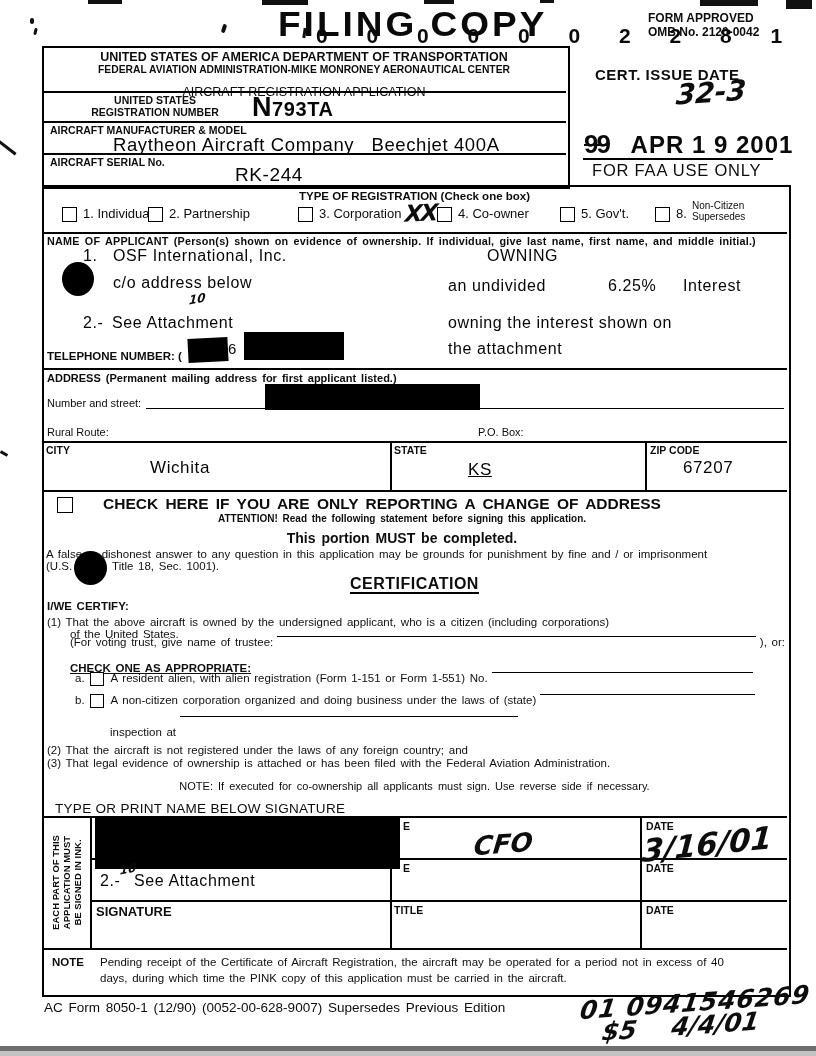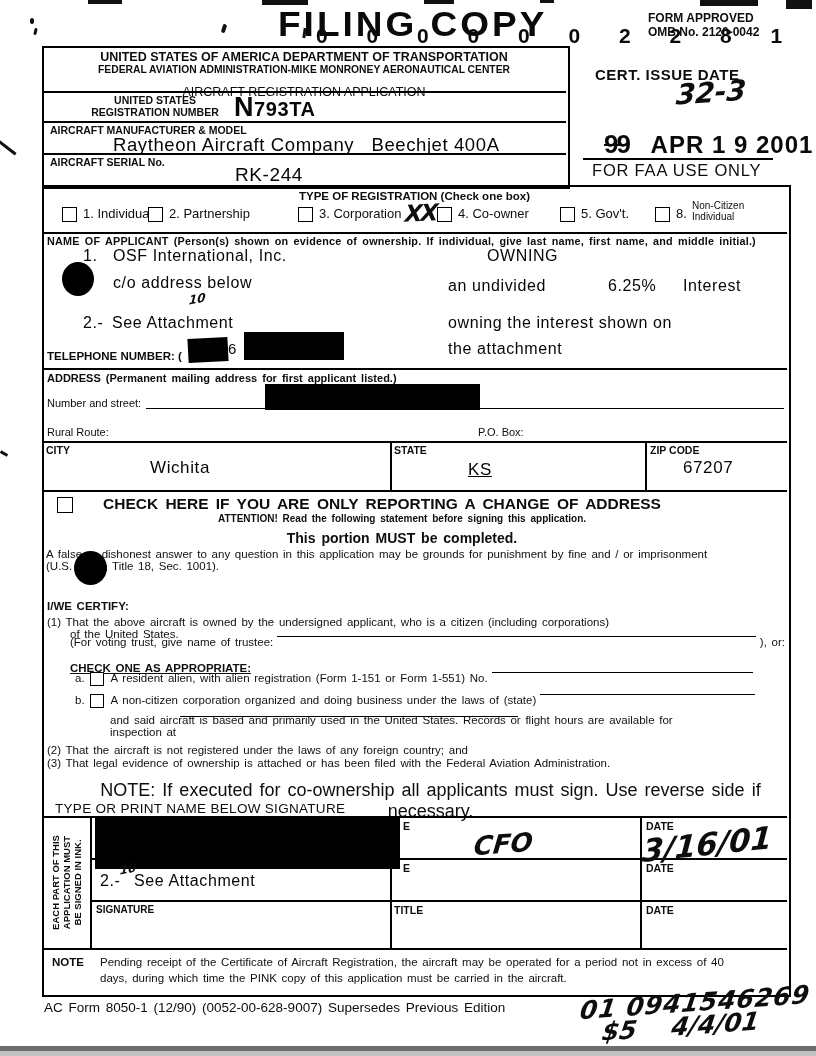--- a/index.html
+++ b/index.html
@@ -14,21 +14,21 @@
   .hand{font-family:"DejaVu Sans",sans-serif;font-style:italic;font-weight:bold;transform:skewX(-8deg);}
   .cb{width:13px;height:13px;border:1.7px solid #000;display:inline-block;background:#fff;}
   .hline{background:#000;height:2px;}
   .vline{background:#000;width:2px;}
   .thin{height:1.5px;}
   .blank{border-bottom:1.5px solid #000;flex:1;margin:0 4px;}
   .flexrow{display:flex;align-items:flex-start;}
   .redact{background:#000;}
   .dot{background:#000;border-radius:50%;}
   .stamp{font-weight:bold;color:#0a0a0a;}
-  .scribble{text-decoration:line-through;letter-spacing:-2px;margin-left:20px;}
+  .scribble{text-decoration:line-through;letter-spacing:-2px;}
   .center{text-align:center;}
 </style>
 </head>
 <body>
 
 <div id="page">
 
   <div>
     <div class="abs" style="left:88px;top:0;width:34px;height:4px;background:#111;"></div>
     <div class="abs" style="left:262px;top:0;width:46px;height:5px;background:#111;"></div>
@@ -57,21 +57,21 @@
     <div class="lbl" style="font-size:12.5px;">UNITED STATES OF AMERICA DEPARTMENT OF TRANSPORTATION</div>
     <div class="lbl" style="font-size:10.3px;">FEDERAL AVIATION ADMINISTRATION-MIKE MONRONEY AERONAUTICAL CENTER</div>
     <div style="font-size:12.5px;margin-top:10px;">AIRCRAFT REGISTRATION APPLICATION</div>
   </div>
   <div class="abs hline" style="left:42px;top:91px;width:524px;"></div>
 
   <div class="abs center lbl" style="left:60px;top:95px;width:190px;font-size:10.5px;line-height:11.5px;">
     <div>UNITED STATES</div>
     <div>REGISTRATION NUMBER</div>
   </div>
-  <div class="abs typed" style="left:234px;top:92px;">
+  <div class="abs typed" style="left:252px;top:92px;">
     <span class="b" style="font-size:27px;">N</span><span class="b" style="font-size:20px;">793TA</span>
   </div>
   <div class="abs hline" style="left:42px;top:121px;width:524px;"></div>
 
   <div class="abs lbl" style="left:50px;top:124px;font-size:10.5px;">AIRCRAFT MANUFACTURER &amp; MODEL</div>
   <div class="abs typed pre" style="left:113px;top:134px;font-size:18.5px;">Raytheon Aircraft Company   Beechjet 400A</div>
   <div class="abs hline" style="left:42px;top:153px;width:524px;"></div>
 
   <div class="abs lbl" style="left:50px;top:156px;font-size:10.5px;">AIRCRAFT SERIAL No.</div>
   <div class="abs typed" style="left:235px;top:164px;font-size:19px;">RK-244</div>
@@ -95,21 +95,21 @@
   <span class="cb abs" style="left:298px;top:207px;"></span>
   <div class="abs" style="left:319px;top:206px;font-size:13px;">3. Corporation</div>
   <span class="cb abs" style="left:437px;top:207px;"></span>
   <div class="abs" style="left:458px;top:206px;font-size:13px;">4. Co-owner</div>
   <span class="cb abs" style="left:560px;top:207px;"></span>
   <div class="abs" style="left:581px;top:206px;font-size:13px;">5. Gov't.</div>
   <span class="cb abs" style="left:655px;top:207px;"></span>
   <div class="abs" style="left:676px;top:206px;font-size:13px;">8.</div>
   <div class="abs" style="left:692px;top:200px;font-size:10px;line-height:11px;">
     <div>Non-Citizen</div>
-    <div>Individual</div>
+    <div>Supersedes</div>
   </div>
   <div class="abs hand" style="left:405px;top:200px;font-size:23px;letter-spacing:-2px;transform:rotate(-3deg) skewX(-6deg);">XX</div>
   <div class="abs hline" style="left:42px;top:232px;width:745px;"></div>
 
   <div class="abs lbl" style="left:47px;top:235px;width:738px;font-size:10.8px;letter-spacing:.2px;word-spacing:2px;">NAME OF APPLICANT (Person(s) shown on evidence of ownership. If individual, give last name, first name, and middle initial.)</div>
   <div class="abs dot" style="left:62px;top:262px;width:32px;height:34px;"></div>
   <div class="abs typed" style="left:83px;top:247px;font-size:16px;">1.</div>
   <div class="abs typed" style="left:113px;top:247px;font-size:16px;">OSF International, Inc.</div>
   <div class="abs typed" style="left:487px;top:247px;font-size:16px;">OWNING</div>
   <div class="abs typed" style="left:113px;top:274px;font-size:16px;">c/o address below</div>
@@ -146,20 +146,23 @@
   <div class="abs hline" style="left:42px;top:490px;width:745px;"></div>
 
   <span class="cb abs" style="left:57px;top:497px;width:14px;height:14px;"></span>
   <div class="abs lbl" style="left:103px;top:495px;font-size:15.5px;word-spacing:3px;">CHECK HERE IF YOU ARE ONLY REPORTING A CHANGE OF ADDRESS</div>
   <div class="abs center lbl" style="left:42px;top:513px;width:720px;font-size:10px;word-spacing:2px;">ATTENTION!   Read the following statement before signing this application.</div>
   <div class="abs center lbl" style="left:42px;top:530px;width:720px;font-size:14px;word-spacing:2px;">This portion MUST be completed.</div>
   <div class="abs body-txt" style="left:46px;top:548px;width:740px;">A false or dishonest answer to any question in this application may be grounds for punishment by fine and / or imprisonment</div>
   <div class="abs body-txt" style="left:46px;top:560px;">(U.S. Code, Title 18, Sec. 1001).</div>
   <div class="abs dot" style="left:74px;top:551px;width:33px;height:34px;"></div>
 
+  <div class="abs center" style="left:42px;top:575px;width:745px;">
+    <span class="lbl" style="font-size:16px;border-bottom:2.5px solid #000;letter-spacing:.5px;">CERTIFICATION</span>
+  </div>
   <div class="abs body-txt b" style="left:47px;top:600px;">I/WE CERTIFY:</div>
   <div class="abs body-txt" style="left:47px;top:616px;">(1) That the above aircraft is owned by the undersigned applicant, who is a citizen (including corporations)</div>
   <div class="abs body-txt" style="left:70px;top:628px;">of the United States.</div>
   <div class="abs flexrow" style="left:70px;top:636px;width:715px;font-size:11.5px;">
     <span class="body-txt">(For voting trust, give name of trustee:</span>
     <span class="blank"></span>
     <span class="body-txt">), or:</span>
   </div>
   <div class="abs body-txt b" style="left:70px;top:662px;text-decoration:underline;">CHECK ONE AS APPROPRIATE:</div>
   <div class="abs flexrow" style="left:75px;top:672px;width:682px;">
@@ -167,28 +170,27 @@
     <span class="cb" style="width:12px;height:12px;margin-right:7px;"></span>
     <span class="body-txt">A resident alien, with alien registration (Form 1-151 or Form 1-551) No.</span>
     <span class="blank"></span>
   </div>
   <div class="abs flexrow" style="left:75px;top:694px;width:684px;">
     <span class="body-txt" style="margin-right:5px;">b.</span>
     <span class="cb" style="width:12px;height:12px;margin-right:7px;"></span>
     <span class="body-txt">A non-citizen corporation organized and doing business under the laws of (state)</span>
     <span class="blank"></span>
   </div>
-  <div class="abs body-txt" style="left:110px;top:714px;">and said aircraft is based and primarily used in the United States. Records or flight hours are available for</div>
   <div class="abs flexrow" style="left:110px;top:716px;width:412px;">
     <span class="body-txt" style="margin-top:10px;">inspection at</span>
     <span class="blank"></span>
   </div>
   <div class="abs body-txt" style="left:47px;top:744px;">(2) That the aircraft is not registered under the laws of any foreign country; and</div>
   <div class="abs body-txt" style="left:47px;top:757px;">(3) That legal evidence of ownership is attached or has been filed with the Federal Aviation Administration.</div>
-  <div class="abs center" style="left:42px;top:780px;width:745px;font-size:18px;word-spacing:2px;margin-left:16px;">NOTE: If executed for co-ownership all applicants must sign. Use reverse side if necessary.</div>
+  <div class="abs center" style="left:42px;top:780px;width:745px;font-size:11px;word-spacing:2px;">NOTE: If executed for co-ownership all applicants must sign. Use reverse side if necessary.</div>
   <div class="abs" style="left:55px;top:801px;font-size:13.5px;letter-spacing:.3px;">TYPE OR PRINT NAME BELOW SIGNATURE</div>
 
   <div class="abs hline" style="left:42px;top:816px;width:745px;"></div>
   <div class="abs hline thin" style="left:90px;top:858px;width:697px;"></div>
   <div class="abs hline thin" style="left:90px;top:900px;width:697px;"></div>
   <div class="abs hline" style="left:42px;top:948px;width:745px;"></div>
   <div class="abs vline" style="left:90px;top:816px;height:132px;"></div>
   <div class="abs vline" style="left:390px;top:816px;height:132px;"></div>
   <div class="abs vline" style="left:640px;top:816px;height:132px;"></div>
 
@@ -205,21 +207,21 @@
   <div class="abs hand" style="left:474px;top:829px;font-size:26px;transform:rotate(-4deg) skewX(-10deg);">CFO</div>
   <div class="abs lbl" style="left:646px;top:820px;font-size:10.5px;">DATE</div>
   <div class="abs hand" style="left:642px;top:826px;font-size:31px;transform:rotate(-6deg) skewX(-10deg);z-index:4;">3/16/01</div>
 
   <div class="abs hand" style="left:120px;top:862px;font-size:12px;transform:rotate(-10deg) skewX(-14deg);z-index:4;">10</div>
   <div class="abs typed" style="left:100px;top:872px;font-size:16px;">2.-</div>
   <div class="abs typed" style="left:134px;top:872px;font-size:16px;">See Attachment</div>
   <div class="abs lbl" style="left:403px;top:862px;font-size:10.5px;">E</div>
   <div class="abs lbl" style="left:646px;top:862px;font-size:10.5px;">DATE</div>
 
-  <div class="abs lbl" style="left:96px;top:904px;font-size:10px;">SIGNATURE</div>
+  <div class="abs lbl" style="left:96px;top:904px;font-size:13px;">SIGNATURE</div>
   <div class="abs lbl" style="left:394px;top:904px;font-size:10.5px;">TITLE</div>
   <div class="abs lbl" style="left:646px;top:904px;font-size:10.5px;">DATE</div>
 
   <div class="abs lbl" style="left:52px;top:956px;font-size:11.5px;">NOTE</div>
   <div class="abs body-txt" style="left:100px;top:956px;width:680px;">Pending receipt of the Certificate of Aircraft Registration, the aircraft may be operated for a period not in excess of 40</div>
   <div class="abs body-txt" style="left:100px;top:972px;">days, during which time the PINK copy of this application must be carried in the aircraft.</div>
 
   <div class="abs" style="left:44px;top:1000px;font-size:13.5px;word-spacing:2px;">AC Form 8050-1 (12/90) (0052-00-628-9007) Supersedes Previous Edition</div>
   <div class="abs hand" style="left:580px;top:988px;font-size:25px;letter-spacing:1px;transform:rotate(-4deg) skewX(-12deg);">01 0941546269</div>
   <div class="abs hand pre" style="left:602px;top:1012px;font-size:25px;transform:rotate(-4deg) skewX(-12deg);">$5    4/4/01</div>

